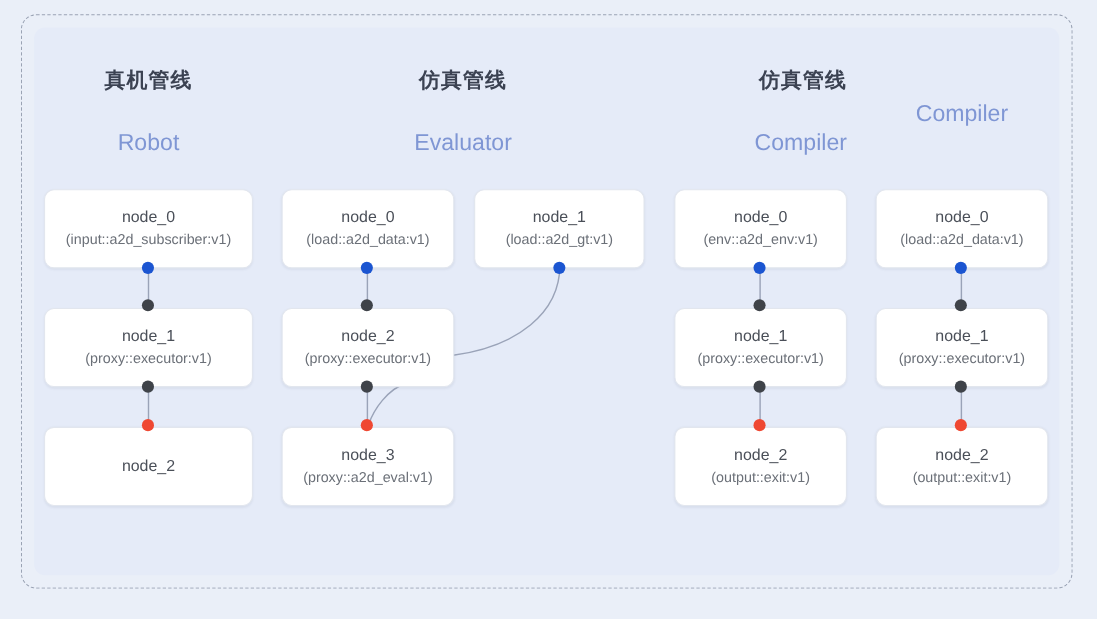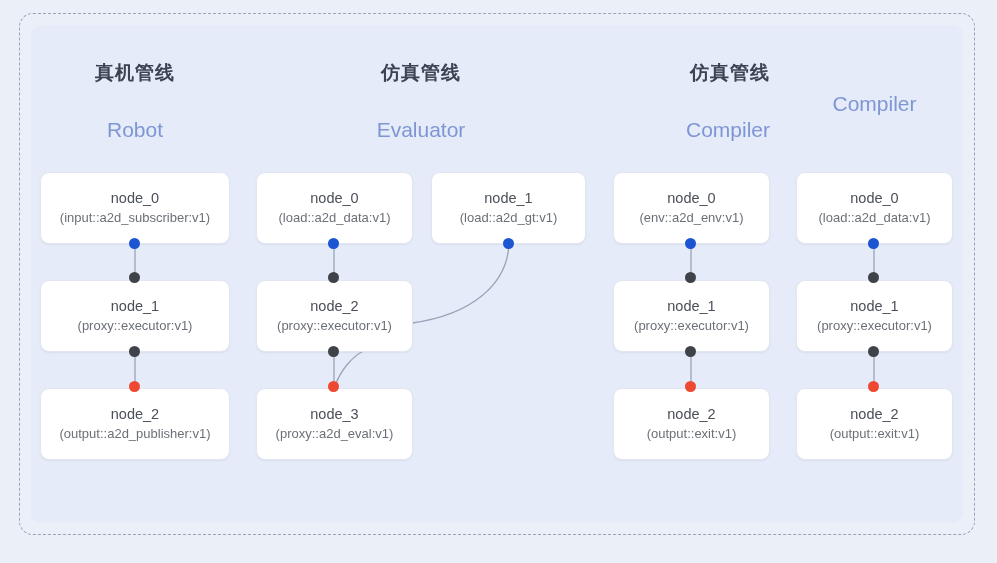--- a/index.html
+++ b/index.html
@@ -152,21 +152,20 @@
 
   <div class="node" style="left:40px; top:280px; width:190px;">
     <div class="node-name">node_1</div>
     <div class="node-type">(proxy::executor:v1)</div>
   </div>
   <div class="port port-mid" style="left:129px; top:272px;"></div>
   <div class="port port-mid" style="left:129px; top:346px;"></div>
 
   <div class="node" style="left:40px; top:388px; width:190px;">
     <div class="node-name">node_2</div>
-    <div class="node-type">(output::a2d_publisher:v1)</div>
   </div>
   <div class="port port-out" style="left:129px; top:381px;"></div>
 
   <div class="col-head" style="left:256px; top:60px; width:330px;">
     <div class="col-title-cn">仿真管线</div>
     <div class="col-title-en">Evaluator</div>
   </div>
 
   <div class="node" style="left:256px; top:172px; width:157px;">
     <div class="node-name">node_0</div>

